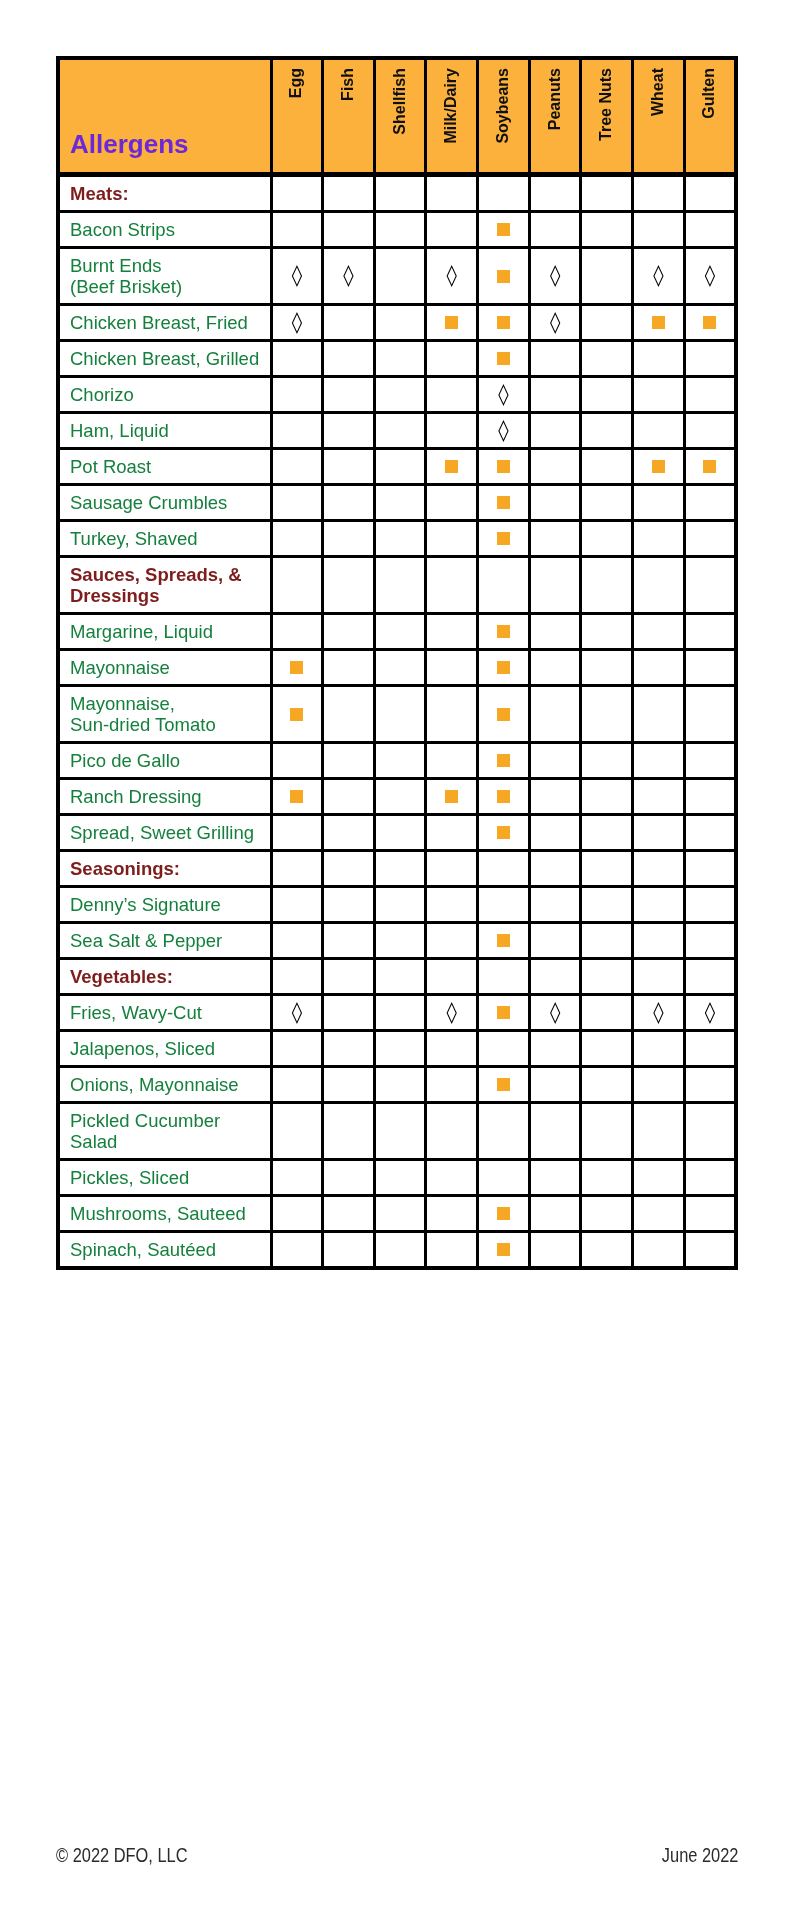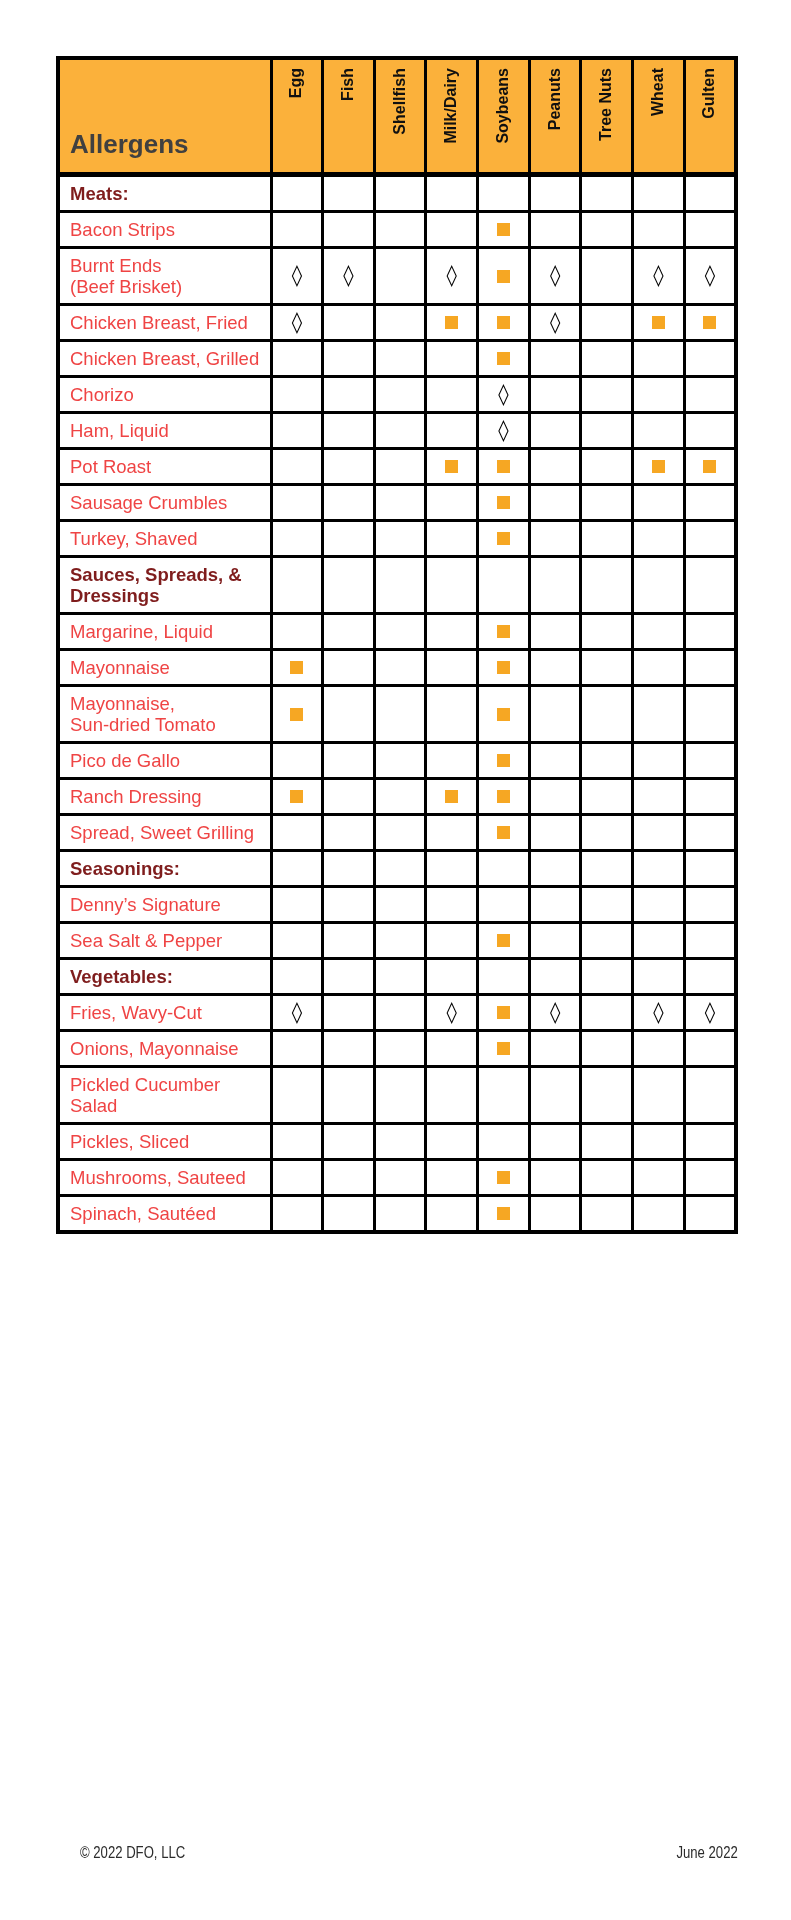--- a/index.html
+++ b/index.html
@@ -7,42 +7,42 @@
     width:791px;height:1920px;position:relative;background:#ffffff;
     font-family:"Liberation Sans",sans-serif;overflow:hidden;
   }
   .table-wrap{position:absolute;left:56px;top:56px;width:682px;}
   table{border-collapse:collapse;width:100%;table-layout:fixed;border:4px solid var(--border,#000);}
   th,td{border:3px solid var(--border,#000);box-sizing:border-box;}
   thead tr{height:116px;}
   thead th{background:var(--header-bg,#FBB13B);border-bottom-width:5px;}
   th.corner{
     width:213px;vertical-align:bottom;text-align:left;
-    padding:0 0 12px 10px;font-size:26px;font-weight:bold;color:#404040;
+    padding:0 0 12px 10px;font-size:26px;font-weight:bold;color:#6d28d9;
   }
   th.colhead{vertical-align:top;text-align:center;padding:8px 0 5px 0;}
   th.colhead span{
     display:inline-block;writing-mode:vertical-rl;transform:rotate(180deg);
     font-size:16px;font-weight:bold;color:#101010;line-height:1.05;white-space:nowrap;
   }
   td.label{
-    padding:6px 6px 6px 10px;font-size:18.5px;color:#ef4444;line-height:21px;
+    padding:6px 6px 6px 10px;font-size:18.5px;color:#15803d;line-height:21px;
     text-align:left;vertical-align:middle;
   }
   tr.section td.label{font-weight:bold;color:#7f1d1d;}
   td.mark{text-align:center;vertical-align:middle;padding:0;}
   .sq{display:inline-block;width:13px;height:13px;background:var(--marker,#F6A723);vertical-align:middle;}
   .dm{
     display:inline-block;font-size:21px;line-height:1;color:#000;vertical-align:middle;
     font-family:"DejaVu Sans",sans-serif;
   }
   .footer{
     position:absolute;left:56px;right:53px;top:1844px;
     display:flex;justify-content:space-between;align-items:center;
-    font-size:16px;color:#2b2b2b;margin-left:24px;
+    font-size:20px;color:#2b2b2b;
   }
   .footer .left{transform:scaleX(0.82);transform-origin:left center;}
   .footer .right{transform:scaleX(0.82);transform-origin:right center;}
 </style>
 </head>
 <body>
 
 <div class="table-wrap">
   <table>
     <thead>
@@ -318,20 +318,32 @@
           <td class="mark"></td>
           <td class="mark"></td>
           <td class="mark"><span class="dm">◊</span></td>
           <td class="mark"><span class="sq"></span></td>
           <td class="mark"><span class="dm">◊</span></td>
           <td class="mark"></td>
           <td class="mark"><span class="dm">◊</span></td>
           <td class="mark"><span class="dm">◊</span></td>
         </tr>
         <tr class="item">
+          <td class="label">Jalapenos, Sliced</td>
+          <td class="mark"></td>
+          <td class="mark"></td>
+          <td class="mark"></td>
+          <td class="mark"></td>
+          <td class="mark"></td>
+          <td class="mark"></td>
+          <td class="mark"></td>
+          <td class="mark"></td>
+          <td class="mark"></td>
+        </tr>
+        <tr class="item">
           <td class="label">Onions, Mayonnaise</td>
           <td class="mark"></td>
           <td class="mark"></td>
           <td class="mark"></td>
           <td class="mark"></td>
           <td class="mark"><span class="sq"></span></td>
           <td class="mark"></td>
           <td class="mark"></td>
           <td class="mark"></td>
           <td class="mark"></td>

